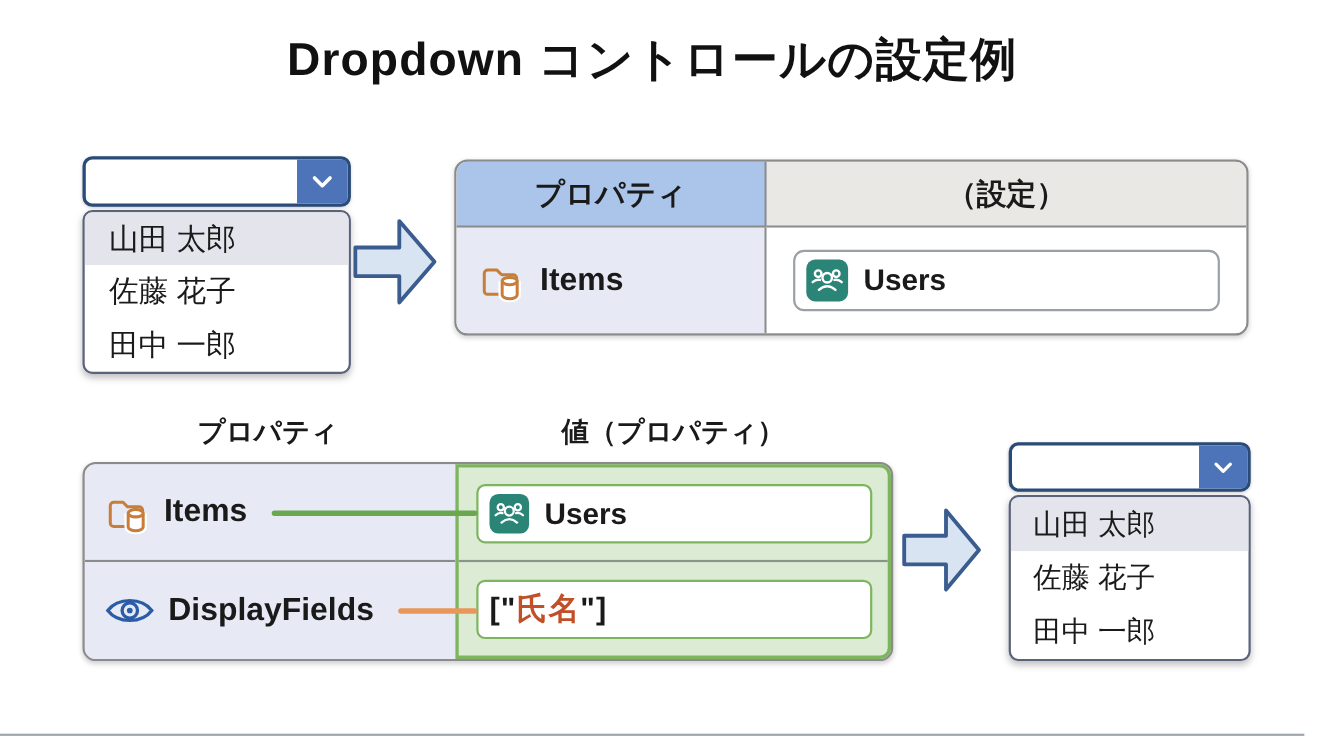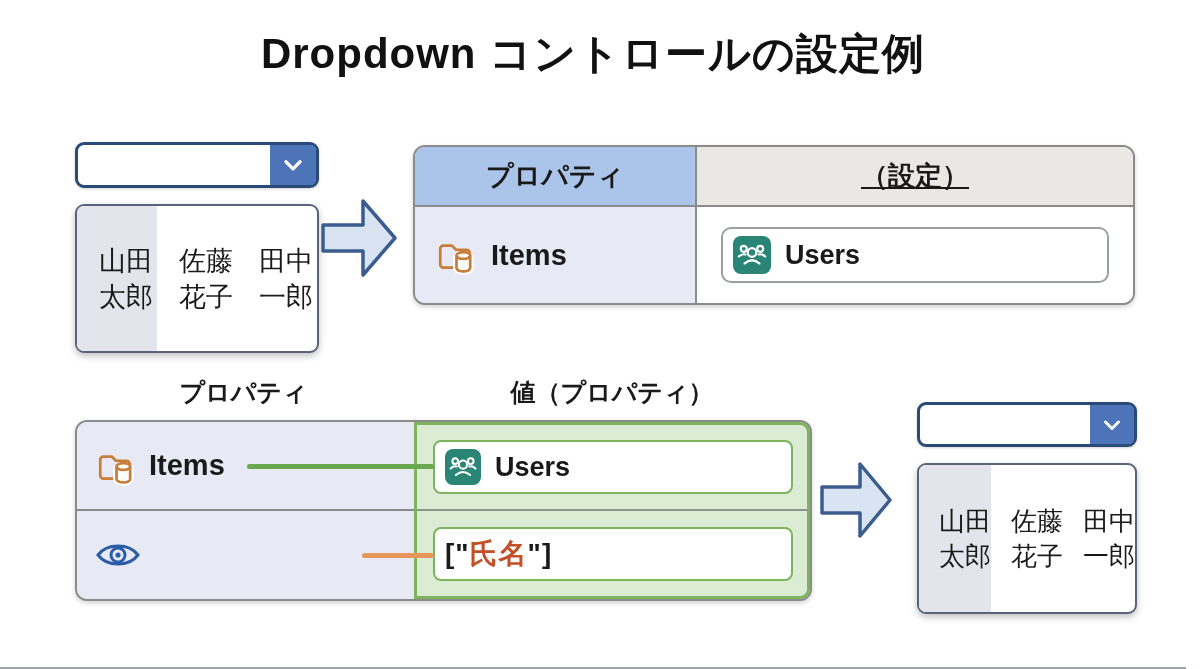--- a/index.html
+++ b/index.html
@@ -10,36 +10,36 @@
   
   .title{left:0;top:26px;width:100%;text-align:center;font-size:42px;font-weight:800;
          letter-spacing:1px;color:#111;}
 
   
   .dd{display:block;}
   .dd-input{position:relative;height:46px;background:#fff;border:3px solid var(--navy-border,#2a4a78);
             border-radius:9px;box-sizing:border-box;box-shadow:0 1px 3px rgba(0,0,0,.18);}
   .dd-btn{position:absolute;top:0;right:0;bottom:0;width:46px;background:var(--accent-blue,#4d74b8);
           border-radius:0 5px 5px 0;display:flex;align-items:center;justify-content:center;}
-  .dd-list{margin-top:16px;background:#fff;border:2px solid var(--list-border,#59637c);
-           border-radius:9px;overflow:hidden;display:flex;
+  .dd-list{margin-top:3px;background:#fff;border:2px solid var(--list-border,#59637c);
+           border-radius:9px;overflow:hidden;display:flex;flex-direction:column;
            box-shadow:0 3px 7px rgba(0,0,0,.25);}
   .dd-item{flex:1;display:flex;align-items:center;padding-left:22px;font-size:27px;font-weight:500;}
   .dd-item.hl{background:var(--highlight-row,#e4e4ec);}
   .dd-sm .dd-item{font-size:26px;padding-left:20px;}
   .dd-sm .dd-btn{width:44px;}
 
   
   .ttable{display:grid;grid-template-columns:282px 1fr;grid-template-rows:60px 1fr;
           border:2px solid var(--table-border,#8b8b8b);border-radius:12px;overflow:hidden;
           background:#fff;box-shadow:0 2px 5px rgba(0,0,0,.18);}
   .th{display:flex;align-items:center;justify-content:center;font-size:27px;font-weight:700;
       border-bottom:2px solid var(--table-border,#8b8b8b);}
   .th-prop{background:var(--header-blue,#abc4ea);border-right:2px solid var(--table-border,#8b8b8b);}
-  .th-set{background:var(--header-gray,#e9e8e5);text-decoration:underline;}
+  .th-set{background:var(--header-gray,#e9e8e5);}
   .td-prop{background:var(--cell-lavender,#e7eaf4);border-right:2px solid var(--table-border,#8b8b8b);
            display:flex;align-items:center;padding-left:20px;gap:14px;}
   .td-val{background:#fff;display:flex;align-items:center;}
   .prop-label{font-size:29px;font-weight:700;text-align:right;}
 
   .chip{margin-left:24px;width:388px;height:56px;background:#fff;border:2px solid var(--chip-border,#9aa0a6);
         border-radius:10px;display:flex;align-items:center;gap:14px;padding-left:10px;box-sizing:border-box;}
   .teal-ic{background:var(--teal,#2b8577);border-radius:8px;display:flex;align-items:center;justify-content:center;}
   .chip-label{font-size:27px;font-weight:700;}
 
@@ -140,20 +140,21 @@
           <ellipse class="st-of" cx="27" cy="19.5" rx="6.5" ry="3.2"></ellipse>
         </svg>
         <span class="prop-label">Items</span>
       </div>
       <div class="bt-cell">
         <svg width="46" height="32" viewBox="0 0 46 32">
           <path class="st-eye" d="M3 16 C 12 4 34 4 43 16 C 34 28 12 28 3 16 Z"></path>
           <circle class="st-eye" cx="23" cy="16" r="7"></circle>
           <circle cx="23" cy="16" r="2.6" fill="#2b5ca8"></circle>
         </svg>
+        <span class="prop-label">DisplayFields</span>
       </div>
     </div>
 
     <div class="bt-right">
       <div class="bt-vcell r1">
         <div class="vbox">
           <span class="teal-ic" style="width:36px;height:36px;">
             <svg width="34" height="34" viewBox="0 0 36 36">
               <circle class="st-w" cx="9.8" cy="11.8" r="3"></circle>
               <path class="st-w" d="M4.8 19.5 q3.2 -3 6.6 -2"></path>

